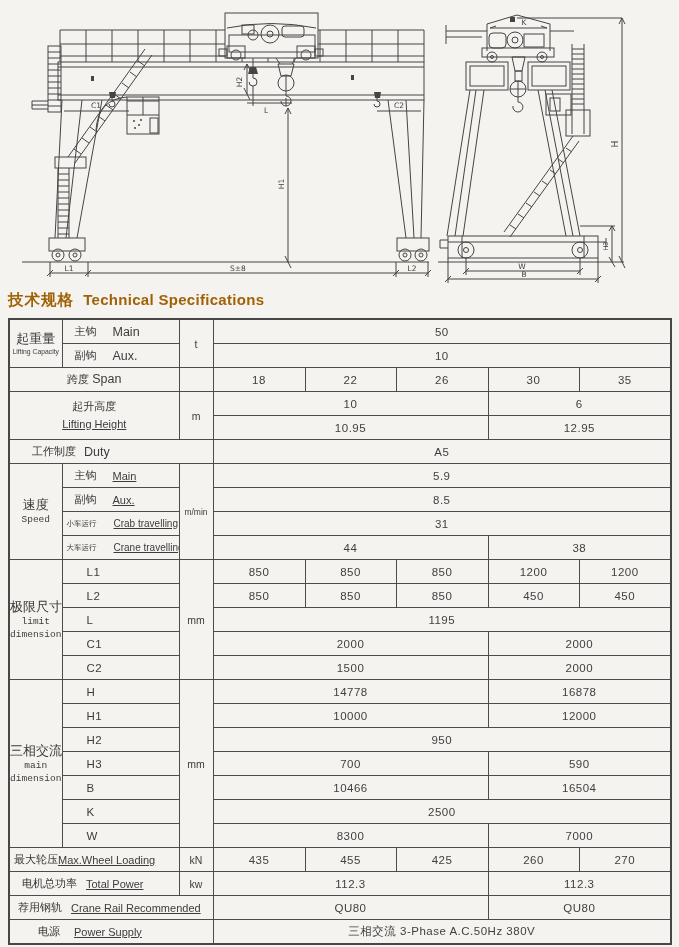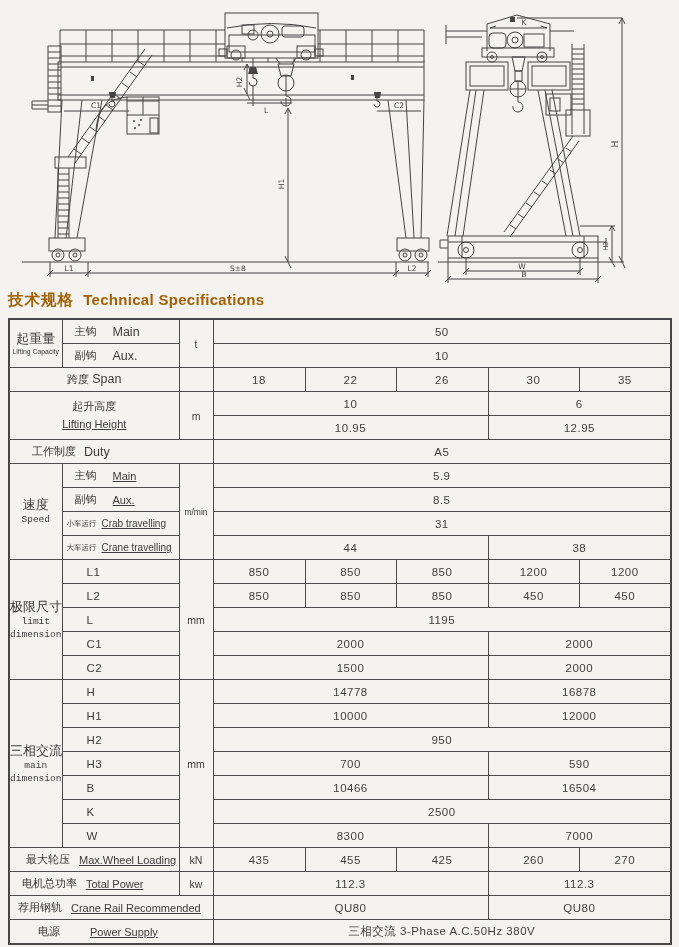--- a/index.html
+++ b/index.html
@@ -19,21 +19,21 @@
      font-size:11.5px;color:#3c3c3c;white-space:nowrap;overflow:hidden;}
   .zh{font-size:11px;color:#383838;}
   .en{font-size:11px;text-decoration:underline;}
   .en-lg{font-size:12.5px;}
   .grp .zh{font-size:13px;display:block;line-height:1.4;}
   .grp .en-xs{font-size:6.8px;display:block;line-height:1.3;}
   .grp .en-sm{font-size:9.5px;display:block;line-height:1.35;font-family:Liberation Mono, monospace;}
   .lab{ text-align:left;}
   .lab .inner{display:flex;align-items:center;padding-left:12px;gap:16px;}
   .lab .inner.tight{padding-left:4px;gap:5px;}
-  .lab .inner.tight .en{font-size:10px;}
+  .lab .inner.tight .en{font-size:10px;margin-left:12px;}
   .unit{font-size:10.5px;}
   .unit.sm{font-size:8.5px;}
   .dim{text-align:left;padding-left:24px;font-size:11.5px;letter-spacing:0.5px;}
   .val{font-size:11.5px;letter-spacing:0.5px;color:#3f3f3f;}
   .ctr2{line-height:1.5;}
 </style>
 </head>
 <body>
 
 <div class="sheet">
@@ -458,21 +458,21 @@
       <td colspan="5" class="val">2500</td>
     </tr>
     <tr>
       <td class="dim">W</td>
       <td colspan="3" class="val">8300</td>
       <td colspan="2" class="val">7000</td>
     </tr>
 
     <tr>
       <td colspan="2" class="lab">
-        <div class="inner" style="padding-left:16px;gap:9px">
+        <div class="inner" style="padding-left:4px;gap:0">
               <span class="zh">最大轮压</span>
               <span class="en">Max.Wheel Loading</span>
             </div>
       </td>
       <td class="unit">kN</td>
       <td class="val">435</td>
       <td class="val">455</td>
       <td class="val">425</td>
       <td class="val">260</td>
       <td class="val">270</td>
@@ -496,21 +496,21 @@
               <span class="zh">荐用钢轨</span>
               <span class="en">Crane Rail Recommended</span>
             </div>
       </td>
       <td colspan="3" class="val">QU80</td>
       <td colspan="2" class="val">QU80</td>
     </tr>
 
     <tr>
       <td colspan="3" class="lab">
-        <div class="inner" style="padding-left:28px;gap:30px">
+        <div class="inner" style="padding-left:28px;gap:14px">
               <span class="zh">电源</span>
               <span class="en">Power Supply</span>
             </div>
       </td>
       <td colspan="5" class="val">三相交流 3-Phase A.C.50Hz 380V</td>
     </tr>
     </tbody>
   </table>
 </div>
 

